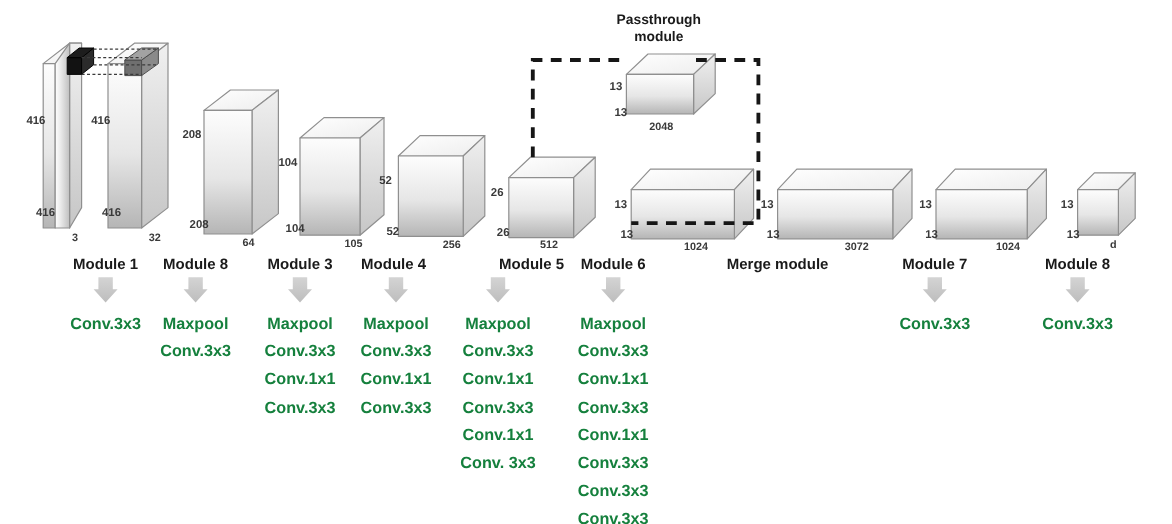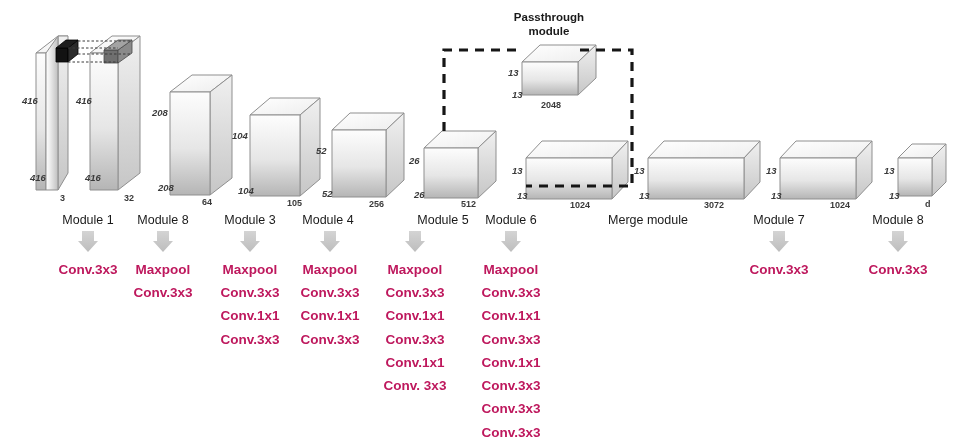--- a/index.html
+++ b/index.html
@@ -12,37 +12,37 @@
   }
   #stage{position:absolute;left:0;top:0;width:775px;height:437px;}
   #svg{position:absolute;left:0;top:0;width:977px;height:437px;}
 
   .lbl{
     position:absolute;
     color:#231f20;
     white-space:nowrap;
     line-height:1;
   }
-  .dim{font-size:9.5px;font-weight:700;color:#3a3a3a;font-style:italic;}
+  .dim{font-size:9.5px;font-weight:700;color:#3a3a3a;}
   .depth{font-size:9px;font-weight:700;color:#3a3a3a;}
   .modname{
-    font-size:12.5px;font-weight:400;color:#1a1a1a;
+    font-size:12.5px;font-weight:700;color:#1a1a1a;
     text-align:center;transform:translateX(-50%);
   }
   .pass-title{
     font-size:11.5px;font-weight:700;color:#1a1a1a;
     text-align:center;transform:translateX(-50%);line-height:1.25;
   }
   .oplist{
     position:absolute;
     transform:translateX(-50%);
     text-align:center;
     font-size:13.5px;
     font-weight:700;
-    color:#be185d;
+    color:#15803d;
     line-height:1.72;
     white-space:nowrap;
   }
   .oplist div{}
 </style>
 </head>
 <body>
 
 <div id="stage">
 
@@ -210,21 +210,21 @@
       <div class="lbl dim" style="left: 158px; top: 183px;">208</div>
       <div class="lbl depth" style="left: 202px; top: 198px;">64</div>
       <div class="lbl dim" style="left: 232px; top: 131px;">104</div>
       <div class="lbl dim" style="left: 238px; top: 186px;">104</div>
       <div class="lbl depth" style="left: 287px; top: 199px;">105</div>
       <div class="lbl dim" style="left: 316px; top: 146px;">52</div>
       <div class="lbl dim" style="left: 322px; top: 189px;">52</div>
       <div class="lbl depth" style="left: 369px; top: 200px;">256</div>
       <div class="lbl dim" style="left: 409px; top: 156px;">26</div>
       <div class="lbl dim" style="left: 414px; top: 190px;">26</div>
-      <div class="lbl depth" style="left: 461px; top: 200px; text-align: center;">512</div>
+      <div class="lbl depth" style="left: 450px; top: 200px; text-align: center;">512</div>
       <div class="lbl dim" style="left: 512px; top: 166px;">13</div>
       <div class="lbl dim" style="left: 517px; top: 191px;">13</div>
       <div class="lbl depth" style="left: 570px; top: 201px;">1024</div>
       <div class="lbl dim" style="left: 634px; top: 166px;">13</div>
       <div class="lbl dim" style="left: 639px; top: 191px;">13</div>
       <div class="lbl depth" style="left: 704px; top: 201px;">3072</div>
       <div class="lbl dim" style="left: 766px; top: 166px;">13</div>
       <div class="lbl dim" style="left: 771px; top: 191px;">13</div>
       <div class="lbl depth" style="left: 830px; top: 201px;">1024</div>
       <div class="lbl dim" style="left: 884px; top: 166px;">13</div>

